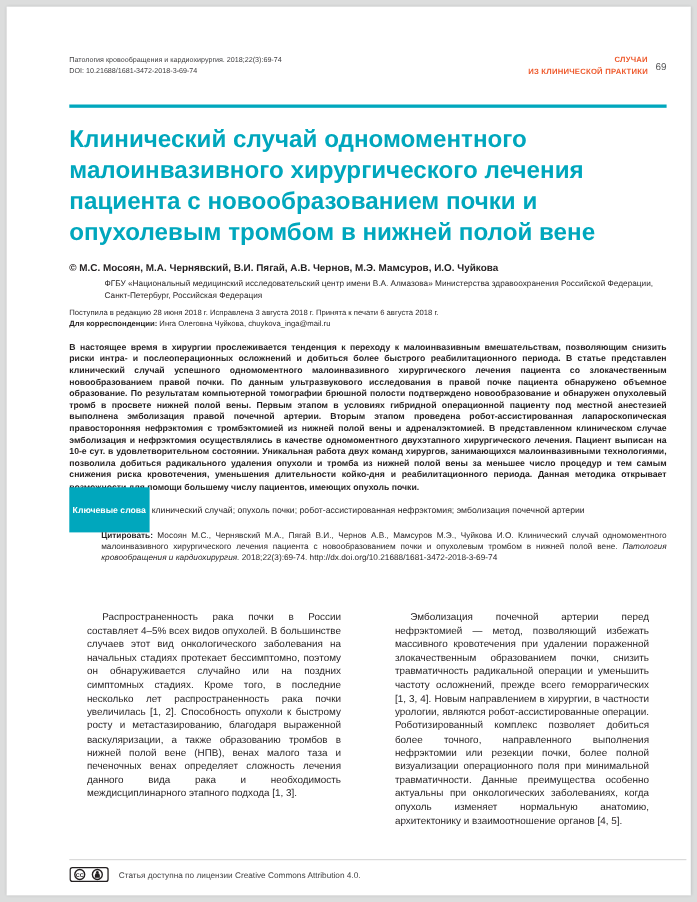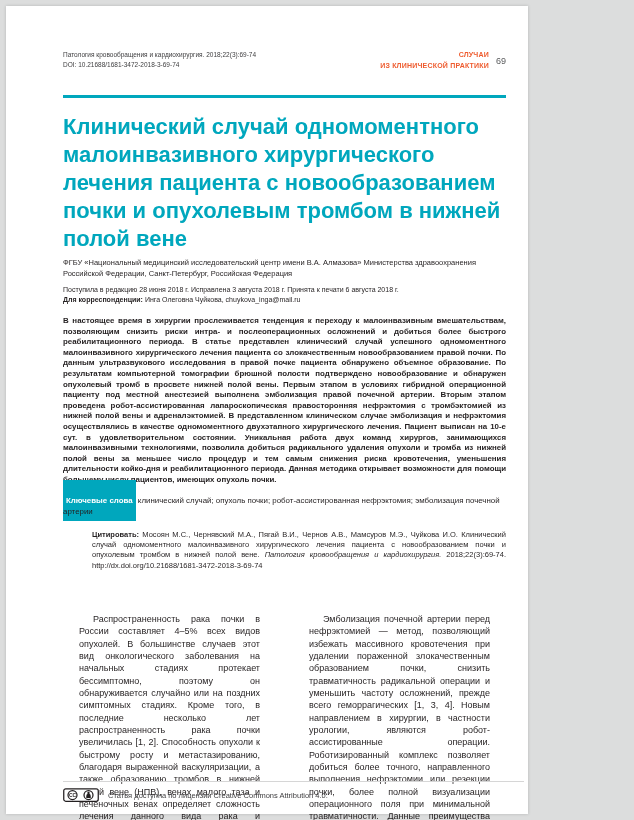--- a/index.html
+++ b/index.html
@@ -5,42 +5,42 @@
   html, body { margin:0; padding:0; }
   body {
     width:634px; height:820px;
     background:#dcdddd;
     font-family:"Liberation Sans", sans-serif;
     color:#231f20;
     position:relative;
   }
   .page {
     position:absolute; left:6px; top:6px;
-    width:522px; height:808px;
+    width:622px; height:808px;
     background:#ffffff;
     box-sizing:border-box;
     padding:44px 22px 12px 57px;
     box-shadow:0 0 3px rgba(0,0,0,.18);
   }
   .page-header { display:flex; justify-content:space-between; align-items:flex-start; }
   .journal-meta { font-size:6.5px; color:#414042; line-height:1.55; }
   .header-right { display:flex; align-items:center; }
   .section-label {
     text-align:right; font-size:7px; font-weight:bold;
     color:var(--orange, #ee5b2e); line-height:1.5; letter-spacing:.2px;
     text-transform:uppercase;
   }
   .page-number { font-size:9px; color:#58595b; margin-left:7px; }
   .rule { height:2.5px; background:var(--teal, #00a7bd); margin-top:24px; }
   .title {
     margin:15px 0 0; font-size:22px; line-height:1.28;
     color:var(--teal, #00a7bd); font-weight:bold; max-width:487px;
   }
   .authors { margin-top:13px; font-size:9px; font-weight:bold; }
-  .affiliation { margin-top:5px; font-size:7.5px; line-height:1.45; max-width:525px; }
+  .affiliation { margin-top:5px; font-size:7.5px; line-height:1.45; max-width:525px;margin-left:32px; }
   .received { margin-top:6px; font-size:7px; }
   .correspondence { margin-top:3px; font-size:7px; }
   .bold-label { font-weight:bold; }
   .email-link { color:#231f20; text-decoration:none; }
   .abstract { margin-top:13px; font-size:7.9px; line-height:1.34; text-align:justify;font-weight:bold; }
   .keywords { margin-top:9px; font-size:7.9px; line-height:1.4; }
   .kw-chip {
     background:var(--teal, #00a7bd); color:#fff;
     padding:16px 3px; font-weight:bold;
   }
@@ -74,20 +74,21 @@
         <div>ИЗ КЛИНИЧЕСКОЙ ПРАКТИКИ</div>
       </div>
       <div class="page-number">69</div>
     </div>
   </div>
 
   <div class="rule"></div>
 
   <h1 class="title">Клинический случай одномоментного малоинвазивного хирургического лечения пациента с новообразованием почки и опухолевым тромбом в нижней полой вене</h1>
 
+  <div class="authors">© М.С. Мосоян, М.А. Чернявский, В.И. Пягай, А.В. Чернов, М.Э. Мамсуров, И.О. Чуйкова</div>
 
   <div class="affiliation">ФГБУ «Национальный медицинский исследовательский центр имени В.А. Алмазова» Министерства здравоохранения Российской Федерации, Санкт-Петербург, Российская Федерация</div>
 
   <div class="received">Поступила в редакцию 28 июня 2018 г. Исправлена 3 августа 2018 г. Принята к печати 6 августа 2018 г.</div>
 
   <div class="correspondence">
     <span class="bold-label">Для корреспонденции:</span><span> Инга Олеговна Чуйкова, </span><a href="#" class="email-link">chuykova_inga@mail.ru</a>
   </div>
 
   <div class="abstract">В настоящее время в хирургии прослеживается тенденция к переходу к малоинвазивным вмешательствам, позволяющим снизить риски интра- и послеоперационных осложнений и добиться более быстрого реабилитационного периода. В статье представлен клинический случай успешного одномоментного малоинвазивного хирургического лечения пациента со злокачественным новообразованием правой почки. По данным ультразвукового исследования в правой почке пациента обнаружено объемное образование. По результатам компьютерной томографии брюшной полости подтверждено новообразование и обнаружен опухолевый тромб в просвете нижней полой вены. Первым этапом в условиях гибридной операционной пациенту под местной анестезией выполнена эмболизация правой почечной артерии. Вторым этапом проведена робот-ассистированная лапароскопическая правосторонняя нефрэктомия с тромбэктомией из нижней полой вены и адреналэктомией. В представленном клиническом случае эмболизация и нефрэктомия осуществлялись в качестве одномоментного двухэтапного хирургического лечения. Пациент выписан на 10-е сут. в удовлетворительном состоянии. Уникальная работа двух команд хирургов, занимающихся малоинвазивными технологиями, позволила добиться радикального удаления опухоли и тромба из нижней полой вены за меньшее число процедур и тем самым снижения риска кровотечения, уменьшения длительности койко-дня и реабилитационного периода. Данная методика открывает возможности для помощи большему числу пациентов, имеющих опухоль почки.</div>

